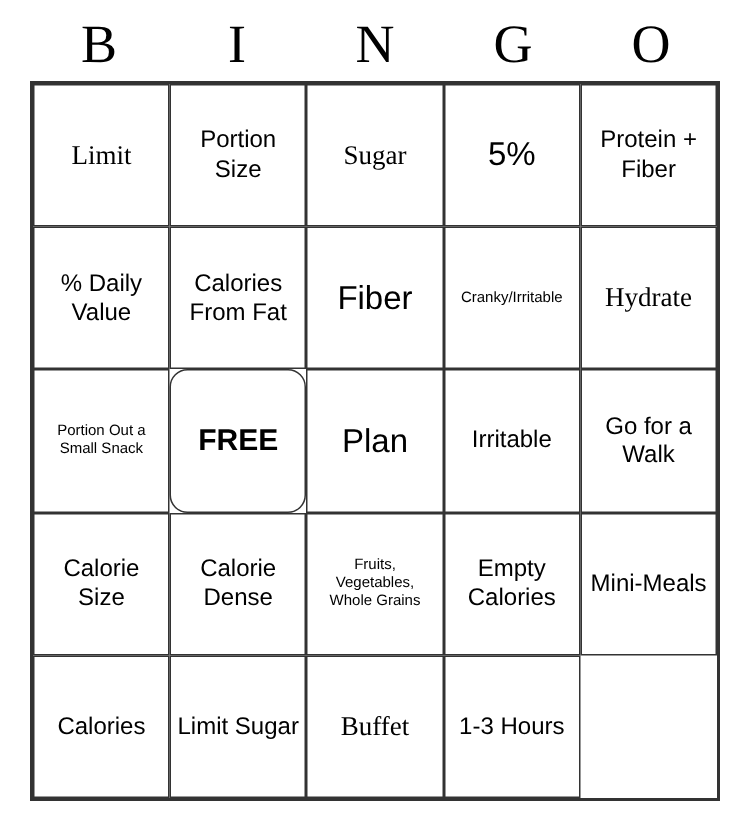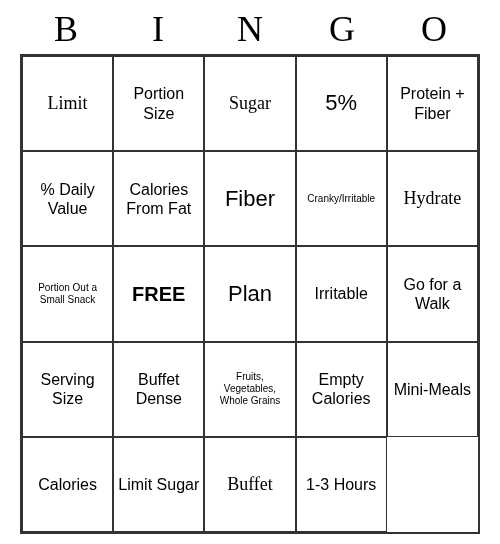--- a/index.html
+++ b/index.html
@@ -50,20 +50,21 @@
       justify-content: center;
       text-align: center;
       padding: 4px;
       font-size: 14px;
       line-height: 1.2;
     }
 
     .bingo-cell.free {
       font-size: 20px;
       font-weight: bold;
+      border-radius: 12px;
     }
 
     .bingo-cell.small-text {
       font-size: 10px;
     }
 
     .bingo-cell.medium-text {
       font-size: 16px;
     }
 
@@ -96,22 +97,22 @@
     <div class="bingo-cell medium-text">% Daily Value</div>
     <div class="bingo-cell medium-text">Calories From Fat</div>
     <div class="bingo-cell xlarge-text">Fiber</div>
     <div class="bingo-cell small-text">Cranky/Irritable</div>
     <div class="bingo-cell large-text">Hydrate</div>
     <div class="bingo-cell small-text">Portion Out a Small Snack</div>
     <div class="bingo-cell free">FREE</div>
     <div class="bingo-cell xlarge-text">Plan</div>
     <div class="bingo-cell medium-text">Irritable</div>
     <div class="bingo-cell medium-text">Go for a Walk</div>
-    <div class="bingo-cell medium-text">Serving Size</div>
-    <div class="bingo-cell medium-text">Buffet Dense</div>
+    <div class="bingo-cell medium-text">Calorie Size</div>
+    <div class="bingo-cell medium-text">Calorie Dense</div>
     <div class="bingo-cell small-text">Fruits, Vegetables, Whole Grains</div>
     <div class="bingo-cell medium-text">Empty Calories</div>
     <div class="bingo-cell medium-text">Mini-Meals</div>
     <div class="bingo-cell medium-text">Calories</div>
     <div class="bingo-cell medium-text">Limit Sugar</div>
     <div class="bingo-cell large-text">Buffet</div>
     <div class="bingo-cell medium-text">1-3 Hours</div>
   </div>
 
 </body></html>

